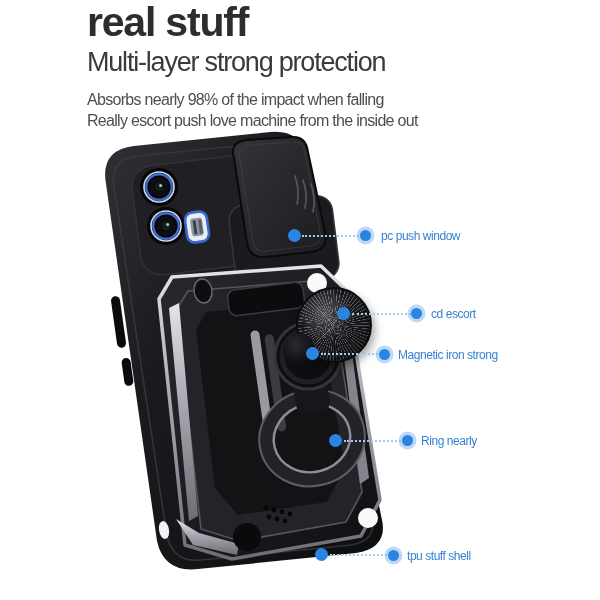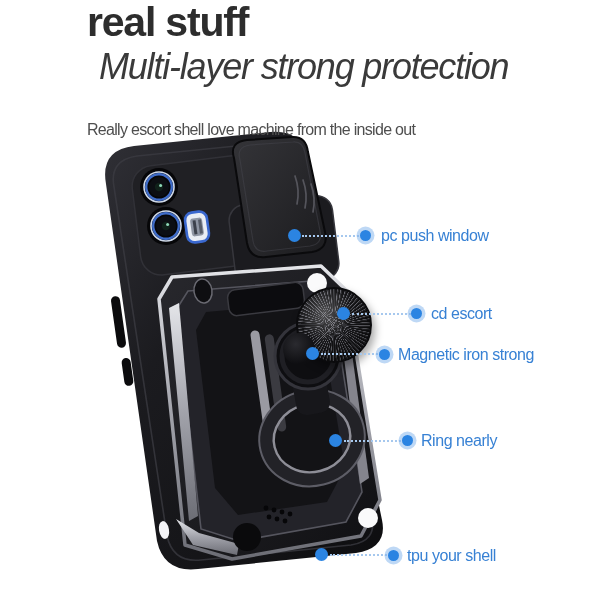--- a/index.html
+++ b/index.html
@@ -2,52 +2,52 @@
 <html><head>
 <meta charset="utf-8">
 <style>
   html,body{margin:0;padding:0;background:#ffffff;}
   body{width:600px;height:600px;overflow:hidden;font-family:"Liberation Sans",sans-serif;}
   .stage{position:relative;width:600px;height:600px;background:#fff;}
 
   
   .hdr{position:absolute;left:87px;top:1px;z-index:6;}
   .hdr h1{margin:0;font-size:41px;font-weight:700;color:#2d2d2d;letter-spacing:-1.2px;line-height:1.04;}
-  .hdr h2{margin:4px 12px 0;font-size:36px;font-weight:400;color:#3a3a3a;letter-spacing:-1.2px;line-height:1.08;font-style:italic;}
+  .hdr h2{margin:4px 0 0;font-size:27px;font-weight:400;color:#3a3a3a;letter-spacing:-1.2px;line-height:1.08;}
   .hdr p{margin:13px 0 0;font-size:16px;font-weight:400;color:#4e4e4e;letter-spacing:-0.7px;line-height:1.3;}
 
   
   svg.art{position:absolute;left:0;top:0;z-index:1;}
   .cd-disc{position:absolute;left:296px;top:287px;width:76px;height:76px;border-radius:50%;z-index:2;
     box-sizing:border-box;border:2px solid #0b0b0d;
     background:
       radial-gradient(circle at 38% 34%, rgba(255,255,255,.25), rgba(255,255,255,0) 42%, rgba(0,0,0,.38) 80%),
       repeating-conic-gradient(from 15deg, #121214 0deg 2.2deg, #67676e 2.8deg 3.4deg, #26262a 4deg 5.6deg);
     box-shadow:3px 5px 9px rgba(0,0,0,.35);}
   .cd-notch{position:absolute;left:283px;top:333px;width:32px;height:32px;border-radius:50%;
     background:radial-gradient(circle at 40% 35%, #2a2a2f, #0e0e11 70%);z-index:3;}
 
   
   .co{position:absolute;left:0;top:0;width:600px;height:600px;z-index:5;pointer-events:none;}
   .pdot{position:absolute;width:13px;height:13px;border-radius:50%;background:#2b84e2;}
   .ldot{position:absolute;width:11px;height:11px;border-radius:50%;background:#2b84e2;
         box-shadow:0 0 0 3.5px rgba(125,177,235,.5);}
   .cline{position:absolute;height:0;border-top:2px dotted #a6c8ee;}
-  .clabel{position:absolute;font-size:16px;color:#3781d4;letter-spacing:-0.45px;line-height:20px;white-space:nowrap;}
+  .clabel{position:absolute;font-size:12px;color:#3781d4;letter-spacing:-0.45px;line-height:20px;white-space:nowrap;}
 </style>
 </head>
 <body>
 
 <div class="stage">
 
   <div class="hdr">
     <h1>real stuff</h1>
     <h2>Multi-layer strong protection</h2>
-    <p><br>
-    <span>Really escort shell love machine from the inside out</span></p>
+    <p><span>Absorbs nearly 98% of the impact when falling</span><br>
+    <span>Really escort push love machine from the inside out</span></p>
   </div>
 
   <svg class="art" width="600" height="600" viewBox="0 0 600 600">
     <defs>
       <linearGradient id="gCase" x1="0" y1="0" x2="1" y2="1">
         <stop offset="0" stop-color="#303036"></stop>
           <stop offset=".35" stop-color="#1b1b1f"></stop>
           <stop offset="1" stop-color="#0e0e10"></stop>
       </linearGradient>
       <linearGradient id="gCover" x1="0" y1="0" x2="1" y2="1">
@@ -173,16 +173,16 @@
     <span class="clabel" style="left:398px;top:345px">Magnetic iron strong</span>
 
     <span class="pdot" style="left:329px;top:434px"></span>
     <span class="cline" style="left:344px;top:440px;width:57px"></span>
     <span class="ldot" style="left:402px;top:435px"></span>
     <span class="clabel" style="left:421px;top:431px">Ring nearly</span>
 
     <span class="pdot" style="left:315px;top:548px"></span>
     <span class="cline" style="left:330px;top:554px;width:57px"></span>
     <span class="ldot" style="left:388px;top:550px"></span>
-    <span class="clabel" style="left:407px;top:546px">tpu your shell</span>
+    <span class="clabel" style="left:407px;top:546px">tpu stuff shell</span>
 
   </div>
 </div>
 
 </body></html>

